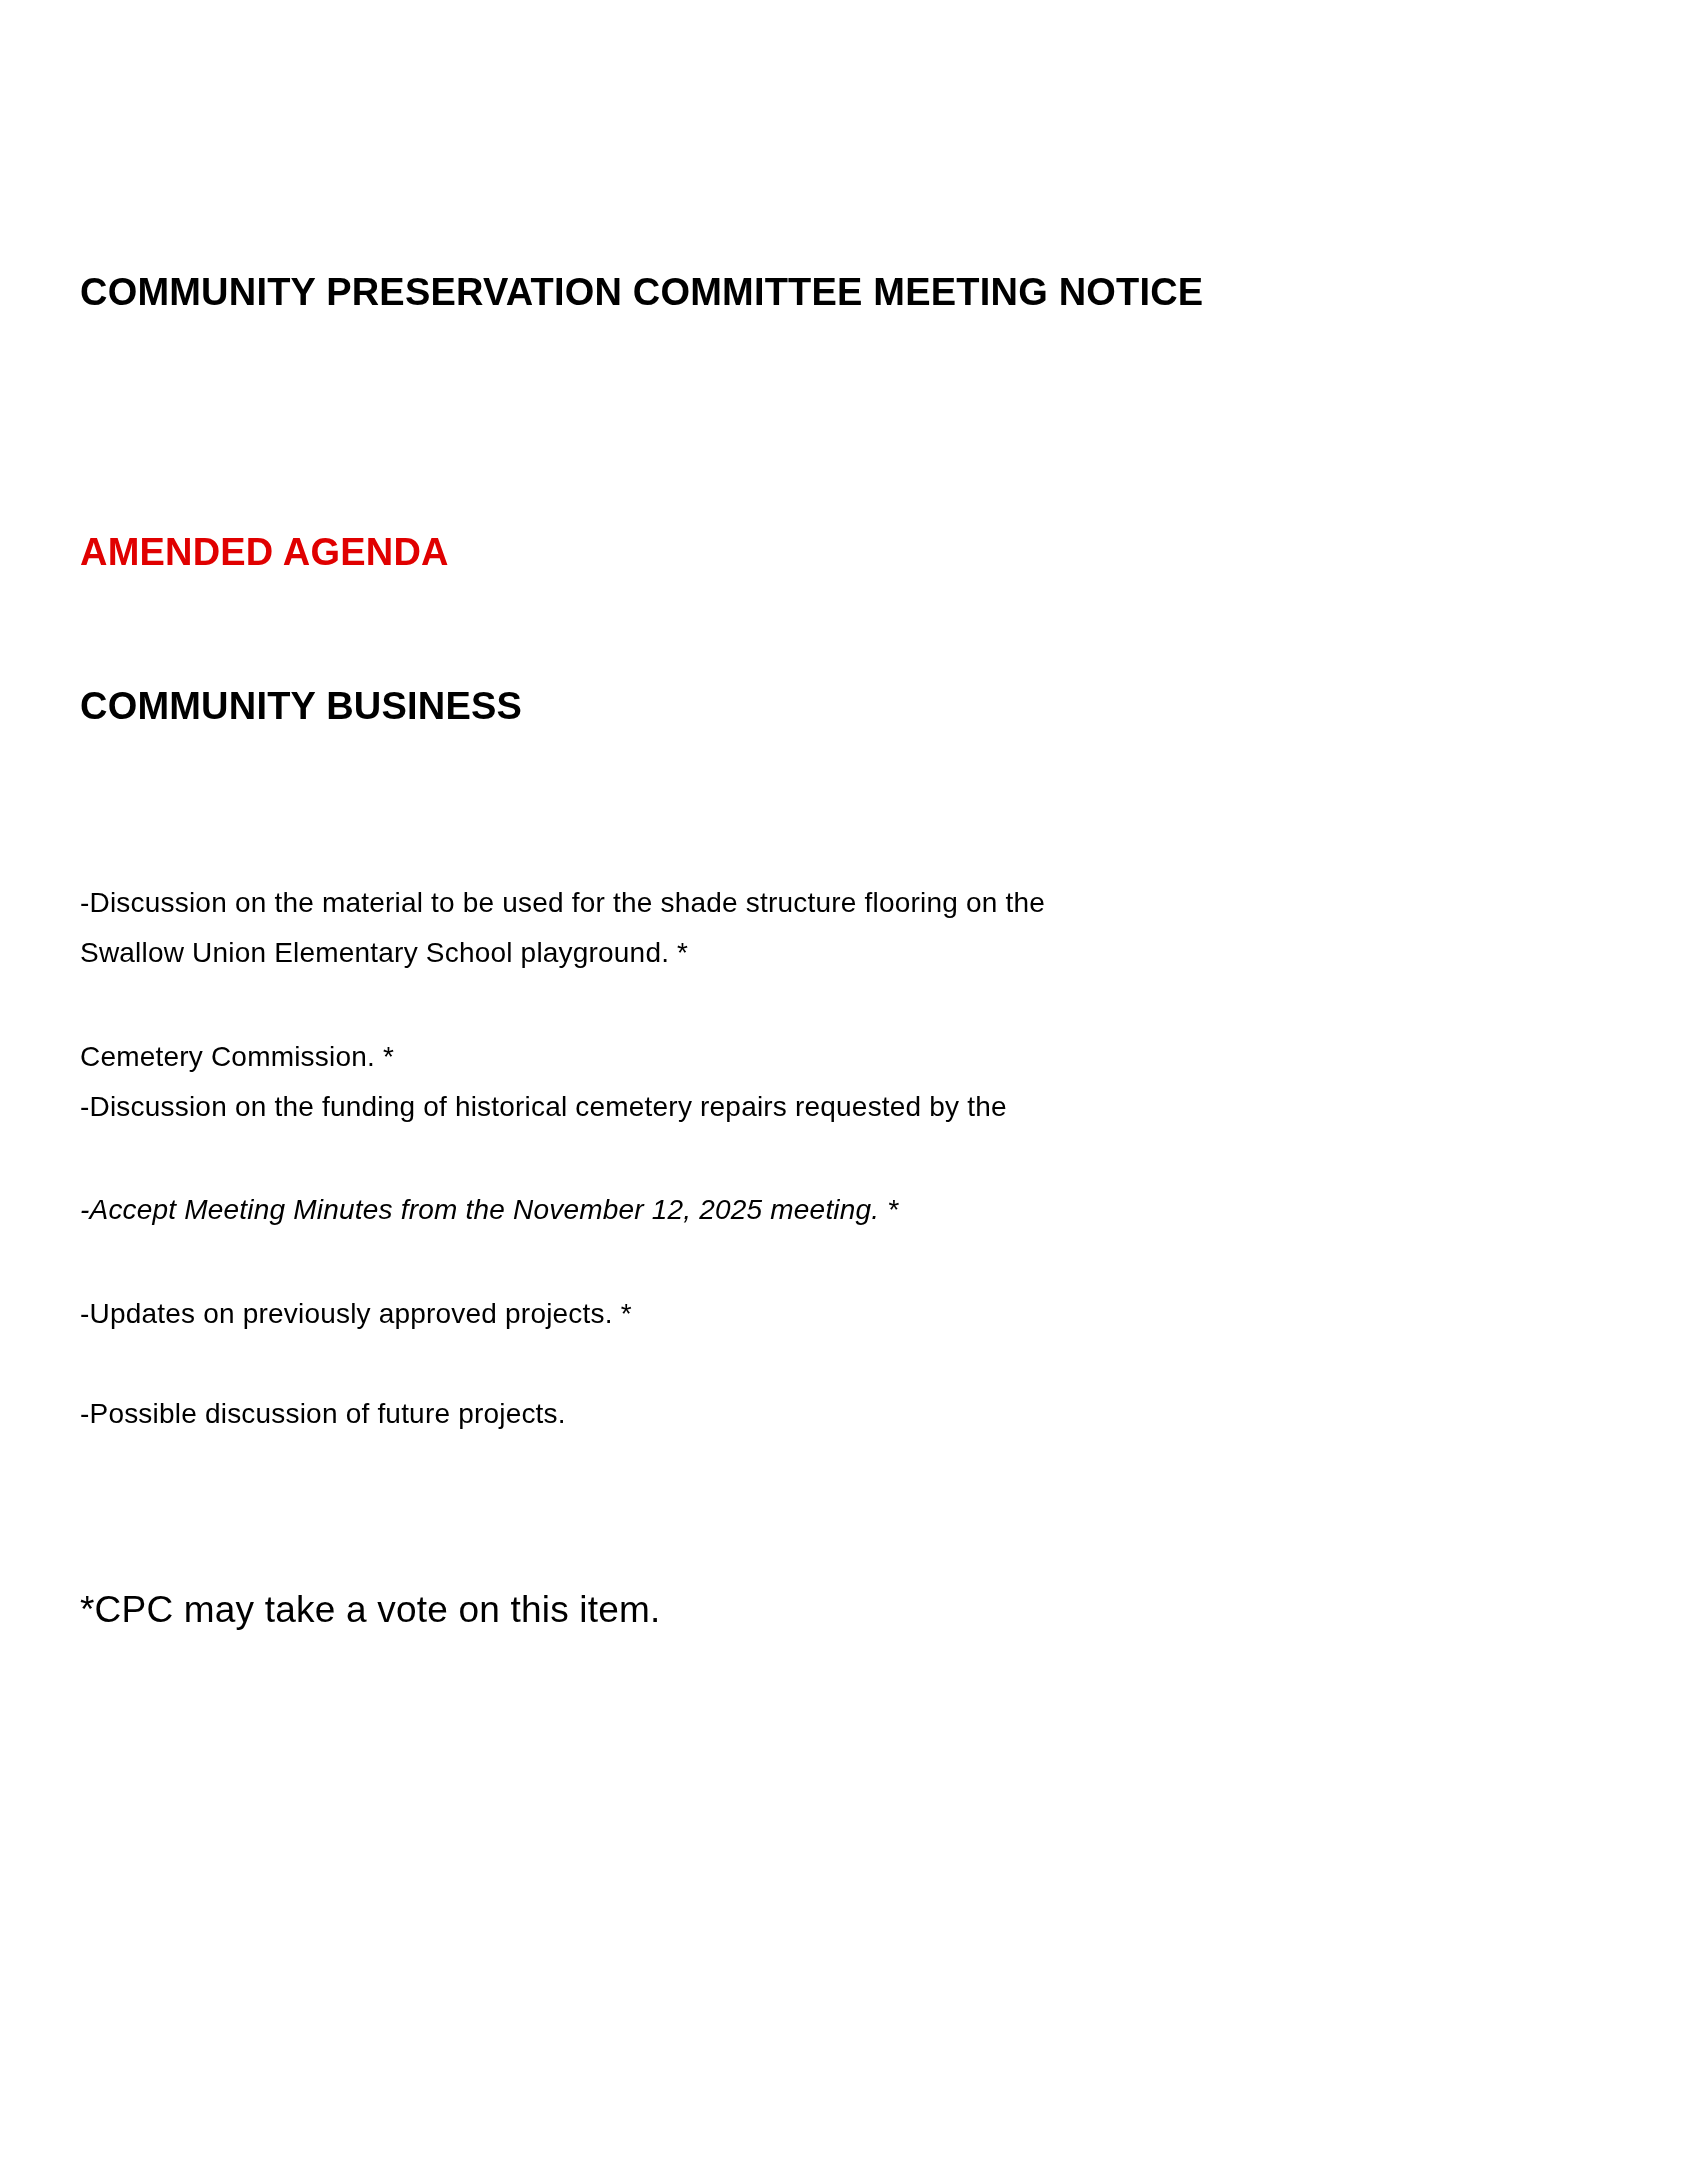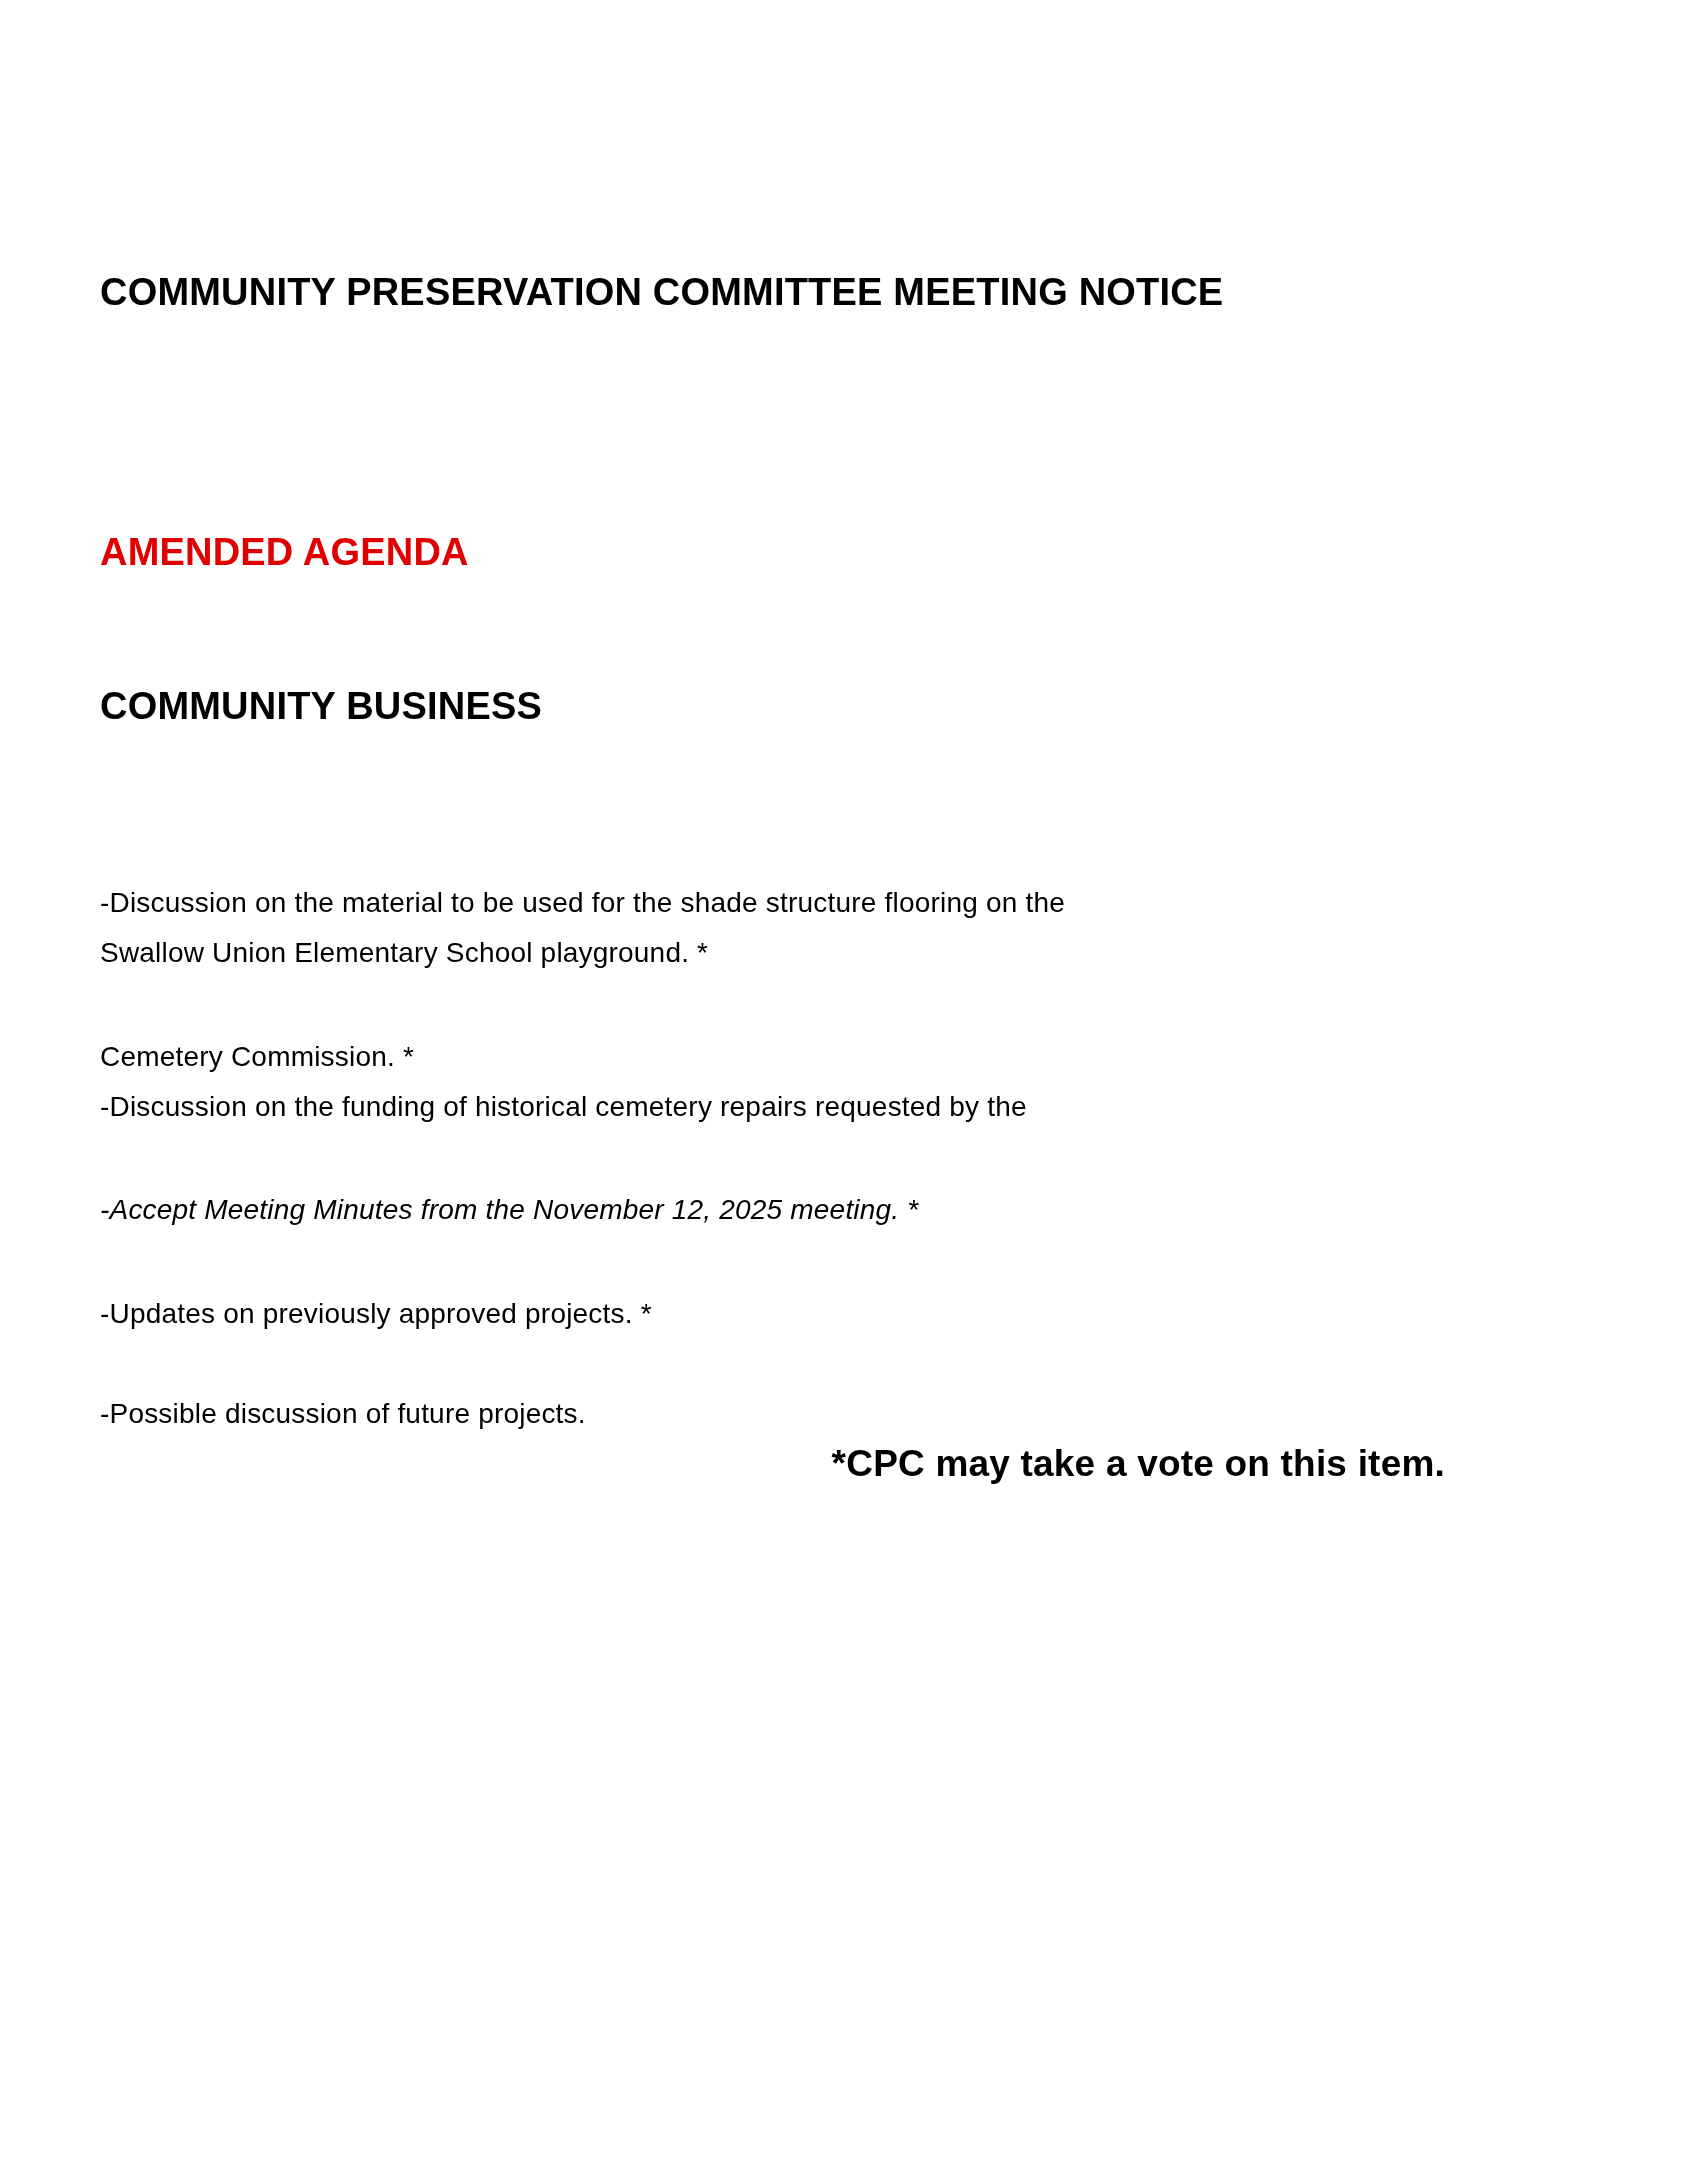--- a/index.html
+++ b/index.html
@@ -8,21 +8,21 @@
     height: 2178px;
     background: #ffffff;
     font-family: "Liberation Sans", "DejaVu Sans", sans-serif;
     color: #000000;
   }
   .page {
     position: relative;
     width: 1683px;
     height: 2178px;
     background: #ffffff;
-    padding: 267px 238px 0 100px;
+    padding: 267px 238px 0 80px;
   }
   .line {
     font-size: 28px;
     line-height: 50px;
     letter-spacing: 0.2px;
   }
   .heading {
     font-size: 38px;
     line-height: 50px;
     font-weight: bold;
@@ -30,21 +30,21 @@
   }
   .date-line     { margin-top: 23px; }
   .amended       { margin-top: 210px; color: #e00000; }
   .scheduled     { margin-top: 104px; }
   .sched-item-1  { margin-top: 147px; }
   .sched-item-2  { margin-top: 54px; }
   .other         { margin-top: 158px; }
   .other-item-1  { margin-top: 53px; font-style: italic; }
   .other-item-2  { margin-top: 54px; }
   .other-item-3  { margin-top: 50px; }
-  .footnote      { font-weight: bold; font-size: 37px; text-align: right; }
+  .footnote      { margin-top: 146px; font-weight: normal; font-size: 37px; }
 </style>
 </head>
 <body>
 
 <div class="page">
 
   <div class="heading">COMMUNITY PRESERVATION COMMITTEE MEETING NOTICE</div>
 
 
   <div class="heading amended" style="color: rgb(224, 0, 0);">AMENDED AGENDA</div>

